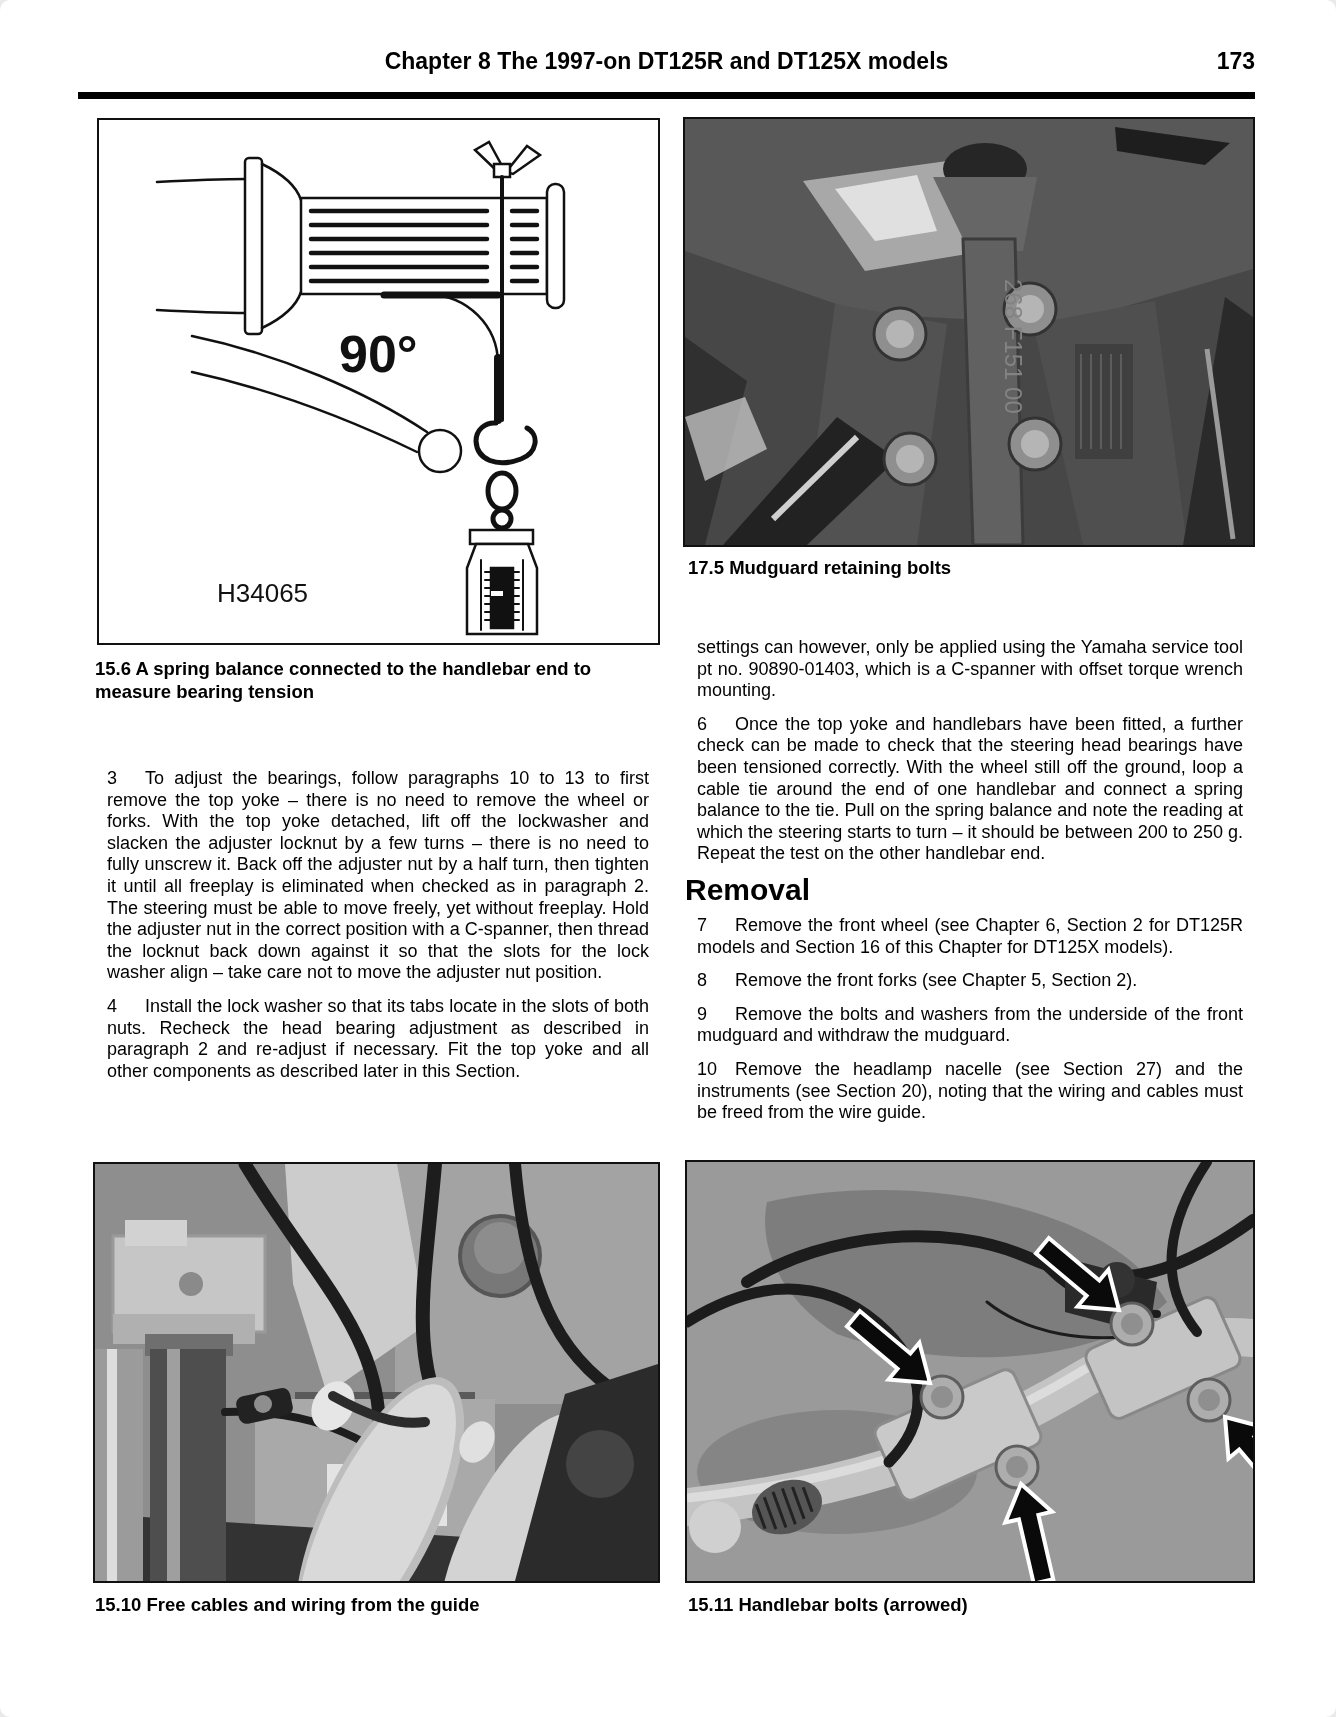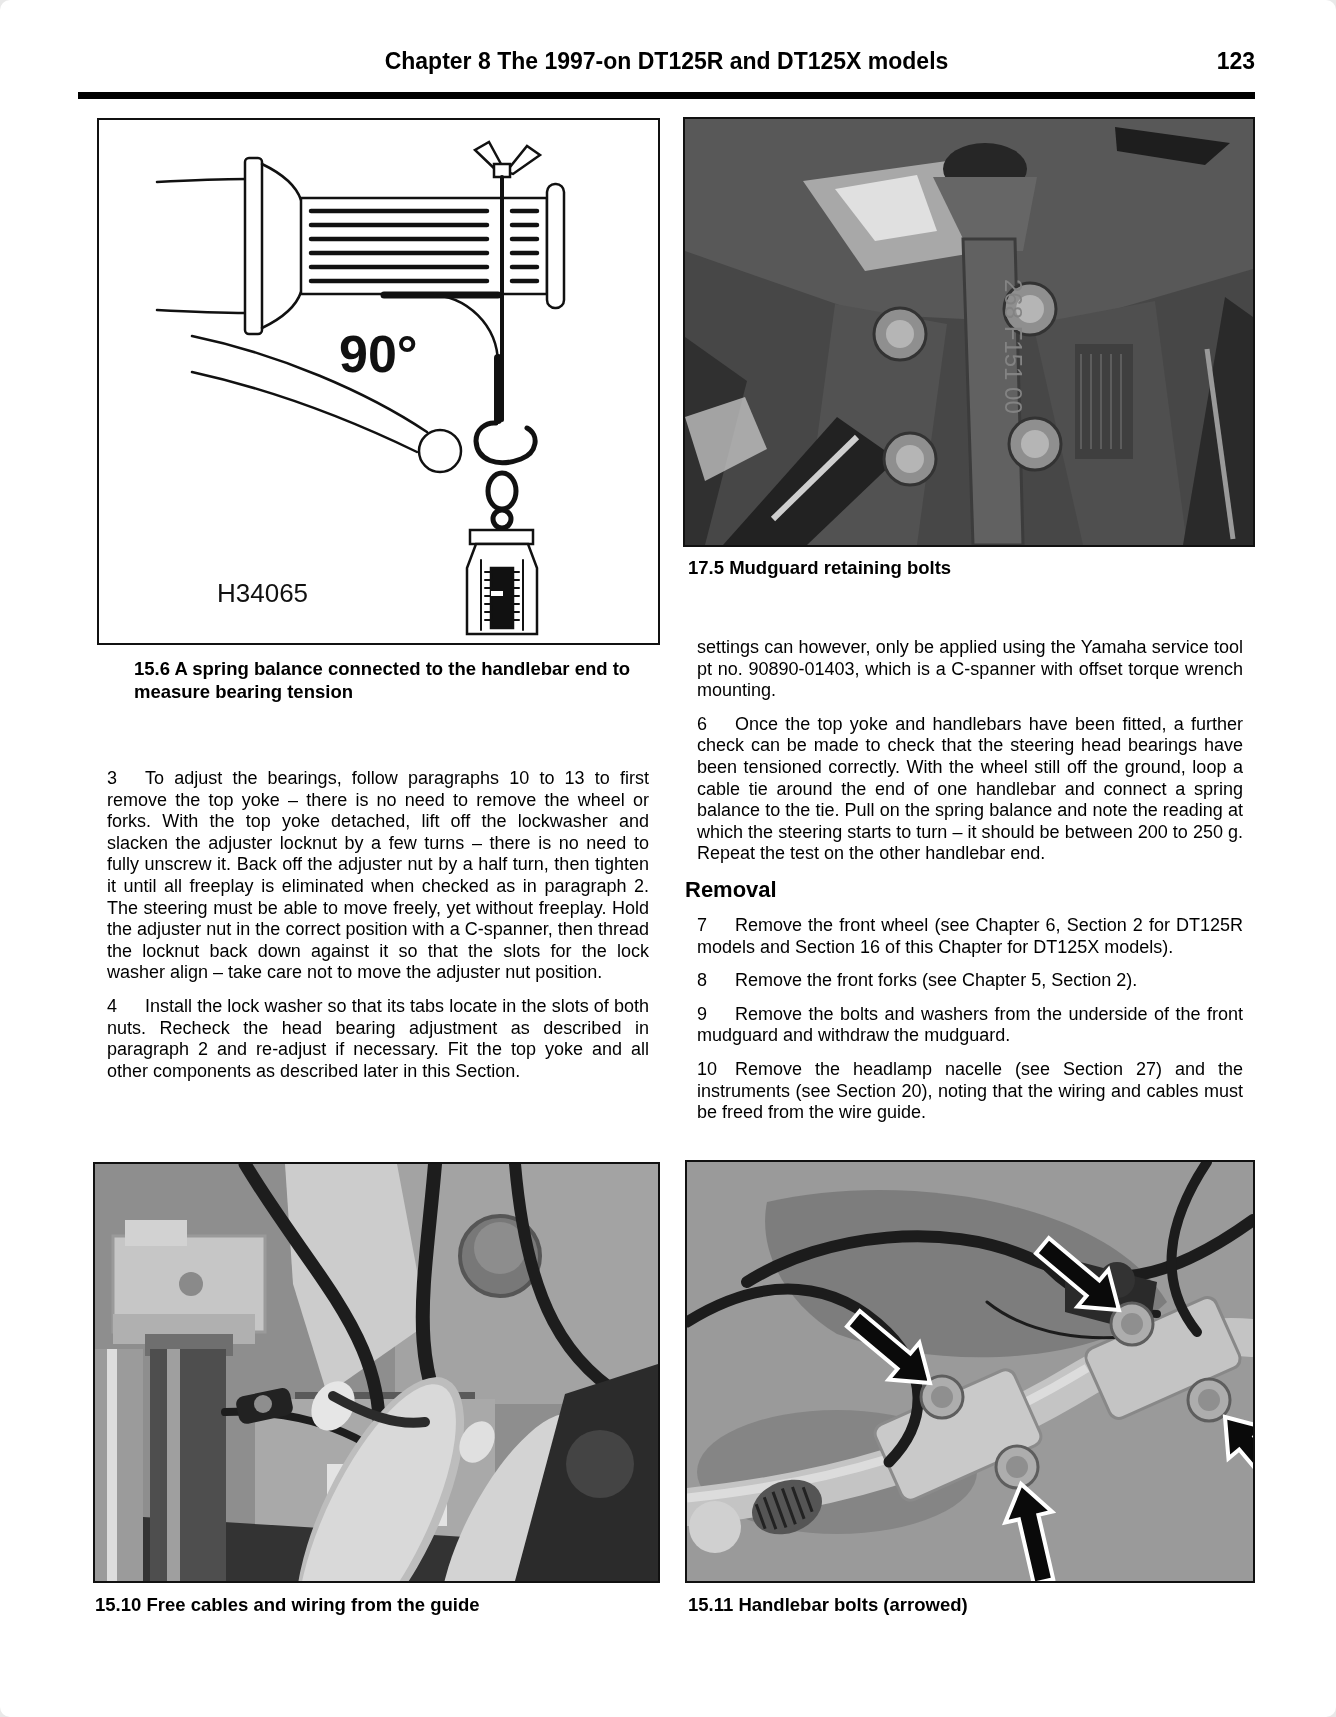--- a/index.html
+++ b/index.html
@@ -10,29 +10,29 @@
   .hdr-page{position:absolute;top:48px;left:1075px;width:180px;text-align:right;
             font-size:23px;font-weight:bold;}
   .hdr-rule{position:absolute;left:78px;top:92px;width:1177px;height:7px;background:#000;}
   .figbox{position:absolute;border:2px solid #111;background:#fff;box-sizing:border-box;}
   .photo{position:absolute;border:2px solid #111;box-sizing:border-box;background:#777;}
   .photo svg{display:block;width:100%;height:100%;}
   .caption{position:absolute;font-size:18.5px;font-weight:bold;line-height:23px;}
   .textcol{position:absolute;font-size:18px;line-height:21.6px;text-align:justify;}
   .para{margin:12px;}
   .pnum{display:inline-block;min-width:38px;font-weight:normal;}
-  .sec-heading{margin:9px 0 3px 0;font-size:22px;font-weight:bold;line-height:26px;text-align:left;}
+  .sec-heading{margin:9px 0 3px 0;font-size:30px;font-weight:bold;line-height:26px;text-align:left;}
 </style>
 </head>
 <body>
 
 <div class="page">
 
   <div class="hdr-title">Chapter 8  The 1997-on DT125R and DT125X models</div>
-  <div class="hdr-page">123</div>
+  <div class="hdr-page">173</div>
   <div class="hdr-rule"></div>
 
   <div class="figbox" style="left:97px;top:118px;width:563px;height:527px;">
     <svg viewBox="0 0 559 523" width="559" height="523">
       <g stroke="#111" stroke-width="2.5" fill="none" stroke-linecap="round">
 
         <path d="M58,62 C95,60 120,59 148,59"></path>
         <path d="M58,190 C95,192 120,193 148,193"></path>
 
         <rect x="146" y="38" width="17" height="176" rx="4" fill="#fff"></rect>
@@ -80,21 +80,21 @@
         <rect x="392" y="448" width="22" height="60" fill="#111"></rect>
         <g stroke-width="2">
           <path d="M386,452 H420 M386,460 H420 M386,468 H420 M386,476 H420 M386,484 H420 M386,492 H420 M386,500 H420"></path>
         </g>
         <rect x="392" y="471" width="12" height="5" fill="#fff" stroke="none"></rect>
       </g>
       <text x="118" y="482" font-size="26" fill="#111" stroke="none">H34065</text>
       <text x="240" y="252" font-size="52" font-weight="bold" fill="#111" stroke="none">90°</text>
     </svg>
   </div>
-  <div class="caption" style="left:95px;top:657px;width:575px;margin-left:39px;">15.6  A spring balance connected to the handlebar end to measure bearing tension</div>
+  <div class="caption" style="left:95px;top:657px;width:575px;">15.6  A spring balance connected to the handlebar end to measure bearing tension</div>
 
   <div class="textcol" style="left:95px;top:756px;width:566px;">
       <p class="para"><span class="pnum">3</span>To adjust the bearings, follow paragraphs 10 to 13 to first remove the top yoke – there is no need to remove the wheel or forks. With the top yoke detached, lift off the lockwasher and slacken the adjuster locknut by a few turns – there is no need to fully unscrew it. Back off the adjuster nut by a half turn, then tighten it until all freeplay is eliminated when checked as in paragraph 2. The steering must be able to move freely, yet without freeplay. Hold the adjuster nut in the correct position with a C-spanner, then thread the locknut back down against it so that the slots for the lock washer align – take care not to move the adjuster nut position.</p>
       <p class="para"><span class="pnum">4</span>Install the lock washer so that its tabs locate in the slots of both nuts. Recheck the head bearing adjustment as described in paragraph 2 and re-adjust if necessary. Fit the top yoke and all other components as described later in this Section.</p>
     </div>
 
   <div class="photo" style="left:683px;top:117px;width:572px;height:430px;">
     <svg viewBox="0 0 568 426" preserveAspectRatio="none">
       <rect width="568" height="426" fill="#474747"></rect>
       <polygon points="0,0 568,0 568,150 380,205 180,195 0,132" fill="#585858"></polygon>

